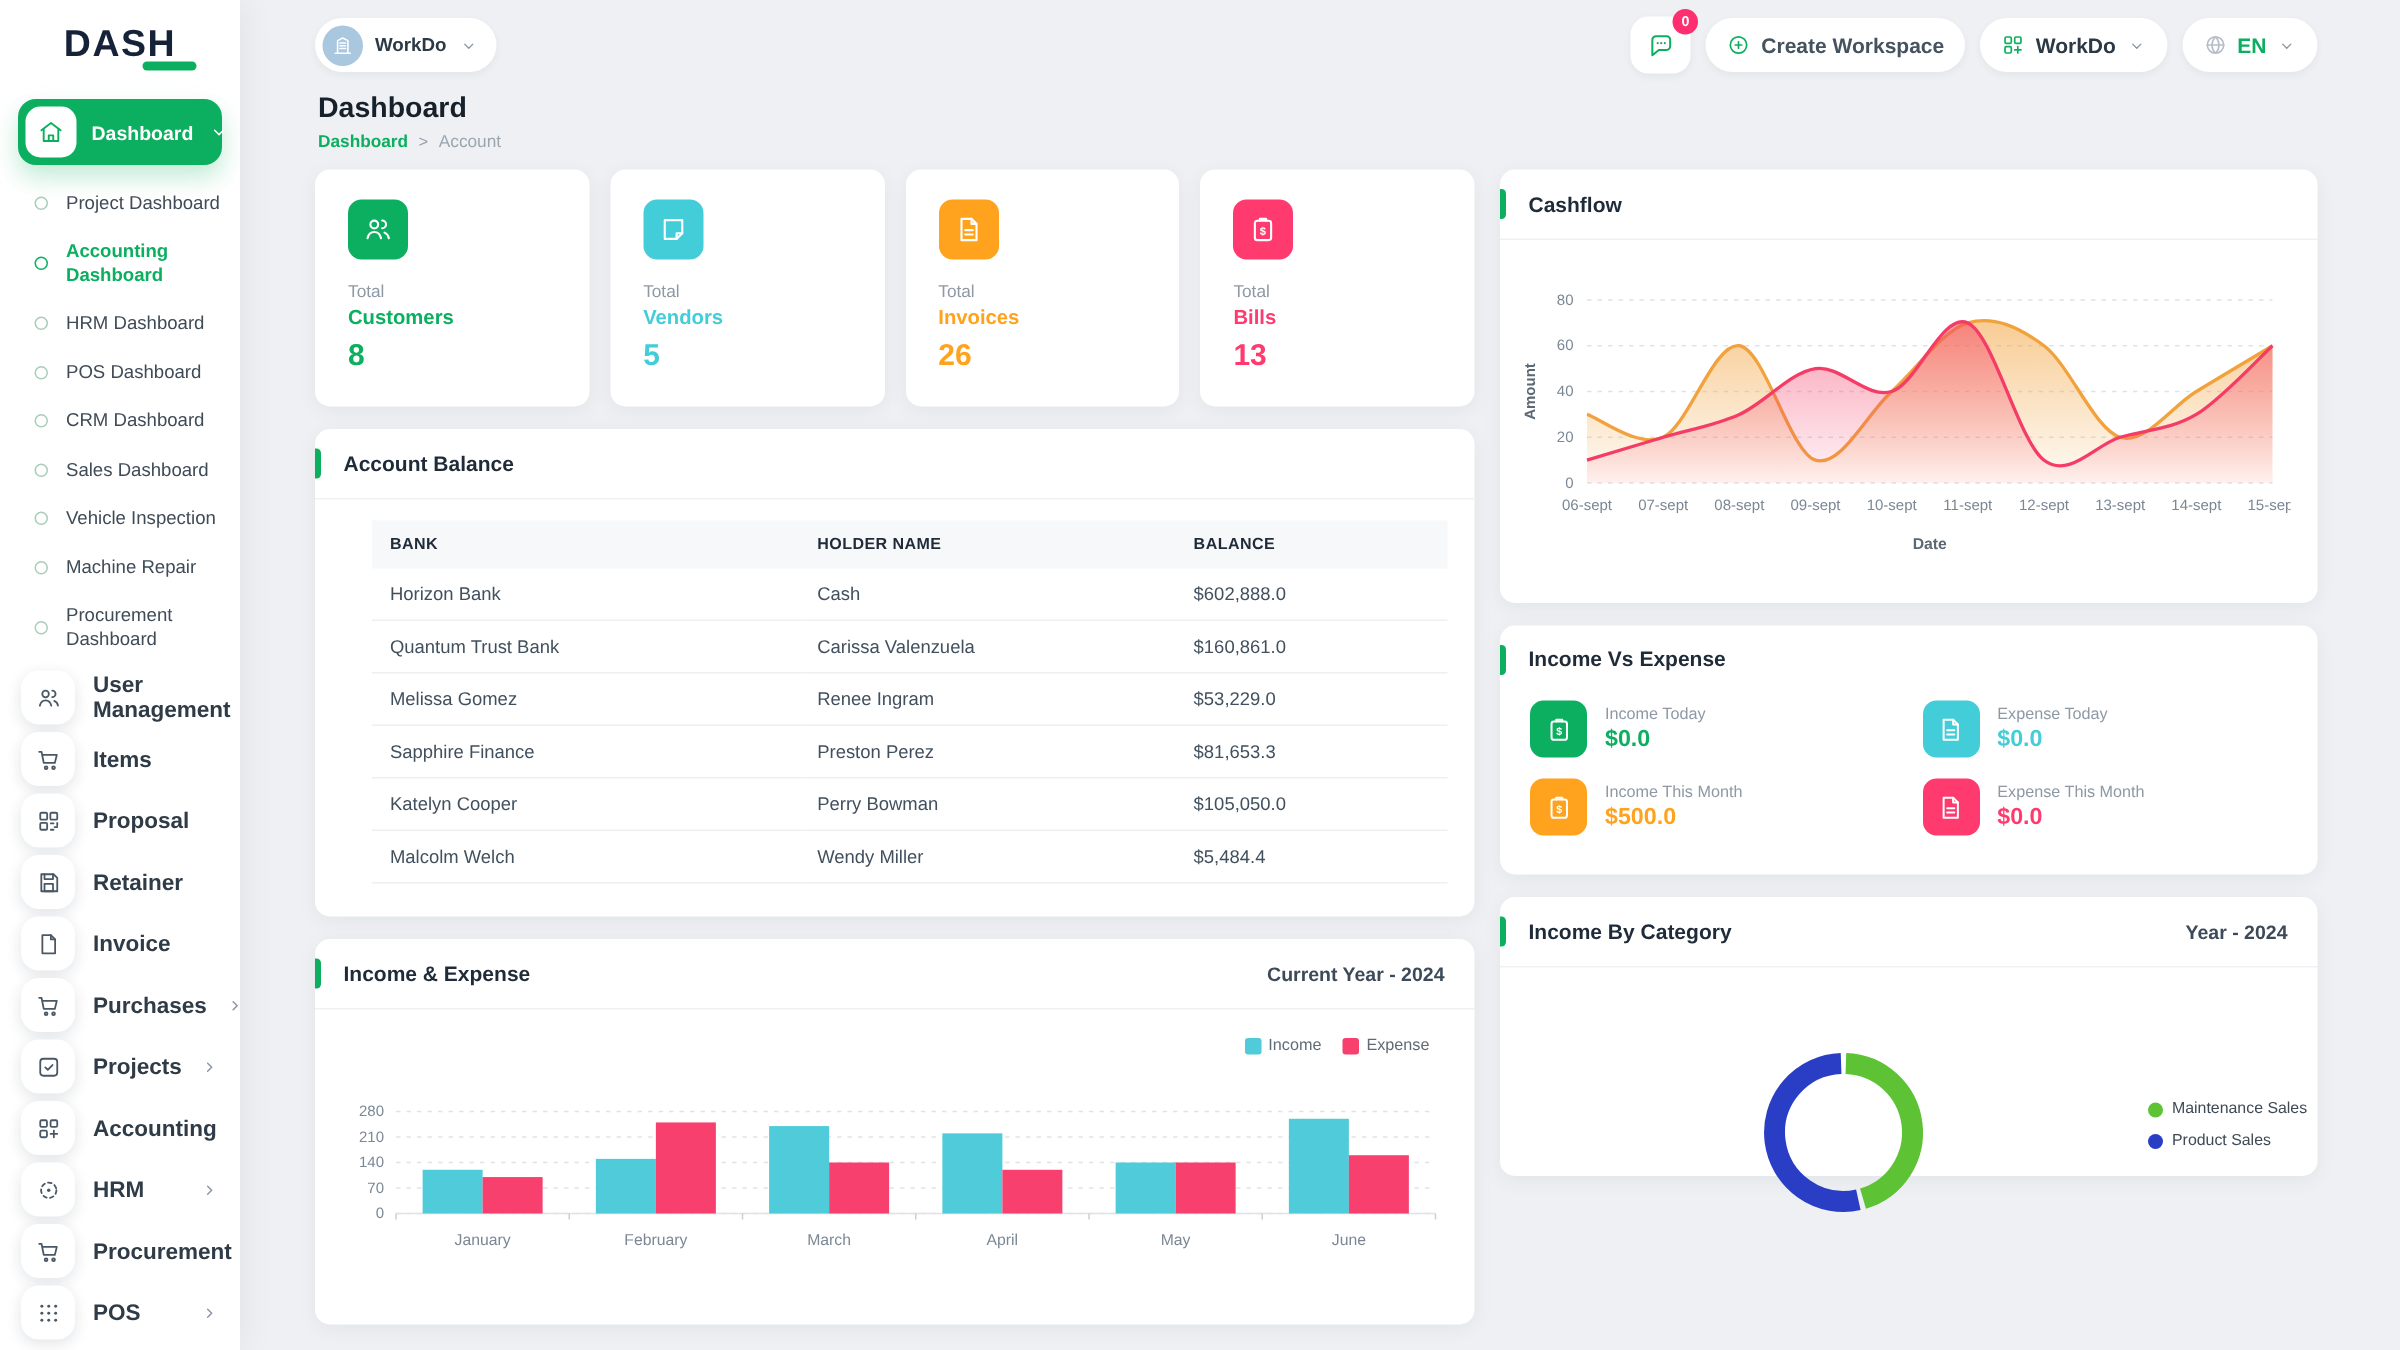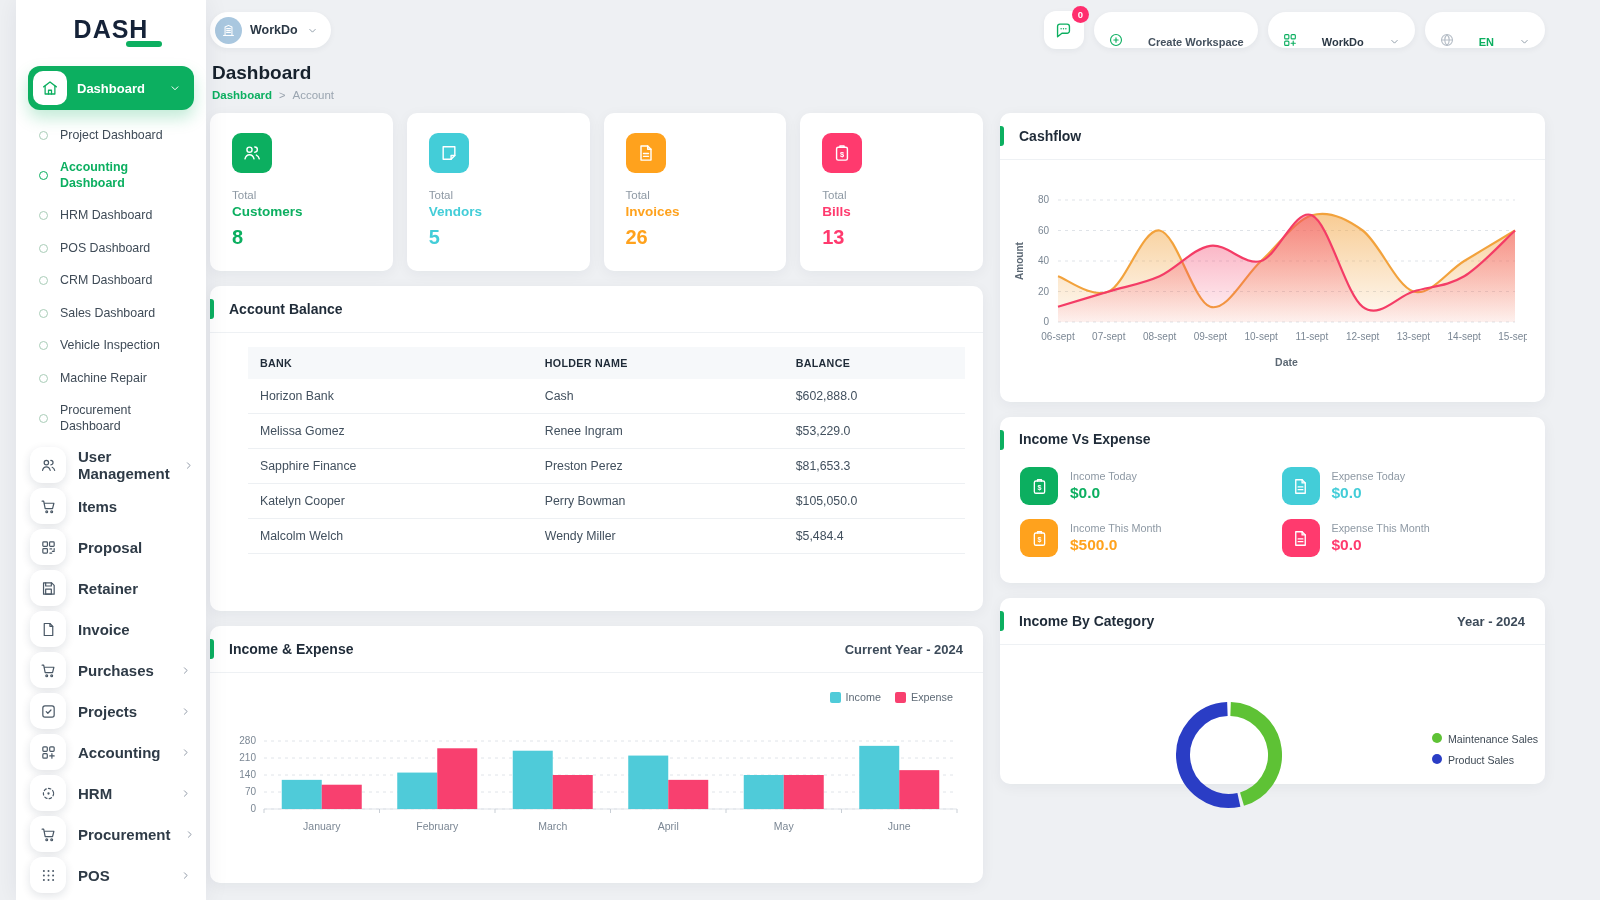--- a/index.html
+++ b/index.html
@@ -2,21 +2,21 @@
 <html><head>
 <meta charset="utf-8">
 <style>
 *{margin:0;padding:0;box-sizing:border-box}
 html,body{width:1600px;height:900px;overflow:hidden;background:#eef0f3;font-family:"Liberation Sans",sans-serif;color:#1f2b38}
 button{font-family:inherit;border:none;background:none;cursor:pointer}
 ul{list-style:none}
 svg text{font-family:"Liberation Sans",sans-serif}
 
 
-.sidebar{position:fixed;left:16px;top:0;width:190px;height:900px;background:#fff;box-shadow:0 0 24px rgba(15,34,58,.07);z-index:5;overflow:hidden}
+.sidebar{position:fixed;left:0;top:0;width:160px;height:900px;background:#fff;box-shadow:0 0 24px rgba(15,34,58,.07);z-index:5;overflow:hidden}
 .logo{height:58px;display:flex;align-items:center;justify-content:center}
 .logo-text{position:relative;font-size:25px;font-weight:800;letter-spacing:1px;color:#152238}
 .logo-bar{position:absolute;right:-14px;top:12px;width:36px;height:6px;border-radius:3px;background:#0caf60}
 .nav-active{margin:8px 12px 4px;height:44px;background:#0caf60;border-radius:12px;display:flex;align-items:center;gap:10px;padding:0 12px 0 5px;color:#fff;font-size:13px;font-weight:700;box-shadow:0 8px 16px rgba(12,175,96,.25);width:calc(100% - 24px)}
 .nav-active-icon{width:34px;height:34px;background:#fff;border-radius:10px;display:flex;align-items:center;justify-content:center;color:#0caf60;flex:none}
 .nav-active-icon svg{width:18px;height:18px}
 .nav-active-chev{margin-left:auto;color:#fff;display:flex}
 .nav-active-chev svg{width:14px;height:14px}
 .sub-menu{padding:5px 0 2px}
 .sub-menu li{display:flex;align-items:center;gap:12px;padding:8.5px 12px 8.5px 23px;font-size:12.4px;color:#3f4b57;font-weight:500;cursor:pointer;line-height:1.25}
@@ -35,21 +35,21 @@
 .ws-pill{display:flex;align-items:center;gap:8px;background:#fff;border-radius:999px;height:36px;padding:0 12px 0 5px;box-shadow:0 2px 6px rgba(20,35,60,.05)}
 .ws-avatar{width:27px;height:27px;border-radius:50%;background:#a9c7df;color:#fff;display:flex;align-items:center;justify-content:center}
 .ws-avatar svg{width:15px;height:15px}
 .ws-label{font-size:12.5px;font-weight:700;color:#2b3845}
 .chev{color:#8a97a3;display:flex}
 .chev svg{width:13px;height:13px}
 .topbar-right{display:flex;align-items:center;gap:10px}
 .icon-pill{position:relative;width:40px;height:38px;background:#fff;border-radius:12px;display:flex;align-items:center;justify-content:center;color:#0caf60;box-shadow:0 2px 6px rgba(20,35,60,.05)}
 .icon-pill svg{width:19px;height:19px}
 .badge{position:absolute;top:-5px;right:-5px;min-width:17px;height:17px;border-radius:50%;background:#ff2e6e;color:#fff;font-size:9.5px;font-weight:700;display:flex;align-items:center;justify-content:center}
-.pill{display:flex;align-items:flex-end;gap:24px;background:#fff;border-radius:999px;height:36px;padding:0 14px;box-shadow:0 2px 6px rgba(20,35,60,.05);font-size:11px;color:#45525f;font-weight:600}
+.pill{display:flex;align-items:center;gap:7px;background:#fff;border-radius:999px;height:36px;padding:0 14px;box-shadow:0 2px 6px rgba(20,35,60,.05);font-size:14px;color:#45525f;font-weight:600}
 .pill-ic{display:flex}
 .pill-ic.green{color:#0caf60}
 .pill-ic.gray{color:#b6bec7}
 .pill-ic svg{width:16px;height:16px}
 .pill-label.bold{font-weight:700;color:#2b3845}
 .pill-label.green-text{color:#0caf60;font-weight:700}
 
 .title-row{margin:10px 0 12px 2px}
 h1{font-size:19px;font-weight:700;color:#16212c}
 .breadcrumb{display:flex;align-items:center;gap:7px;margin-top:5px;font-size:11.5px}
@@ -92,21 +92,21 @@
 .bar-legend .sq{width:11px;height:11px;border-radius:2px}
 .cf-wrap{padding:10px 14px 4px 10px}
 .ive-grid{display:grid;grid-template-columns:1fr 1fr;gap:14px 18px;padding:6px 20px 18px}
 .ive-tile{display:flex;align-items:center;gap:12px}
 .ive-icon{width:38px;height:38px;border-radius:9px;color:#fff;display:flex;align-items:center;justify-content:center;flex:none}
 .ive-icon svg{width:19px;height:19px}
 .ive-label{font-size:10.8px;color:#8e99a4}
 .ive-value{font-size:15.5px;font-weight:700;margin-top:2px}
 .donut-wrap{position:relative;padding:8px 14px 4px}
 .donut-legend{position:absolute;left:432px;top:88px;display:flex;flex-direction:column;gap:9px}
-.donut-legend .li{display:flex;align-items:flex-start;gap:6px;font-size:10.6px;color:#3f4a55;white-space:nowrap}
+.donut-legend .li{display:flex;align-items:flex-end;gap:6px;font-size:10.6px;color:#3f4a55;white-space:nowrap}
 .dot{width:10px;height:10px;border-radius:50%;flex:none}
 </style>
 </head>
 <body>
 
 <aside class="sidebar">
   <div class="logo">
     <span class="logo-text">DASH</span>
     <span style="position:relative;width:0">
         <span class="logo-bar"></span>
@@ -469,20 +469,25 @@
                   <th class="c0">BANK</th>
                   <th class="c1">HOLDER NAME</th>
                   <th class="c2">BALANCE</th>
                 </tr>
               </thead>
             <tbody id="ab-body">
                 <tr>
                   <td>Horizon Bank</td>
                   <td>Cash</td>
                   <td>$602,888.0</td>
+                </tr>
+                <tr>
+                  <td>Quantum Trust Bank</td>
+                  <td>Carissa Valenzuela</td>
+                  <td>$160,861.0</td>
                 </tr>
                 <tr>
                   <td>Melissa Gomez</td>
                   <td>Renee Ingram</td>
                   <td>$53,229.0</td>
                 </tr>
                 <tr>
                   <td>Sapphire Finance</td>
                   <td>Preston Perez</td>
                   <td>$81,653.3</td>

